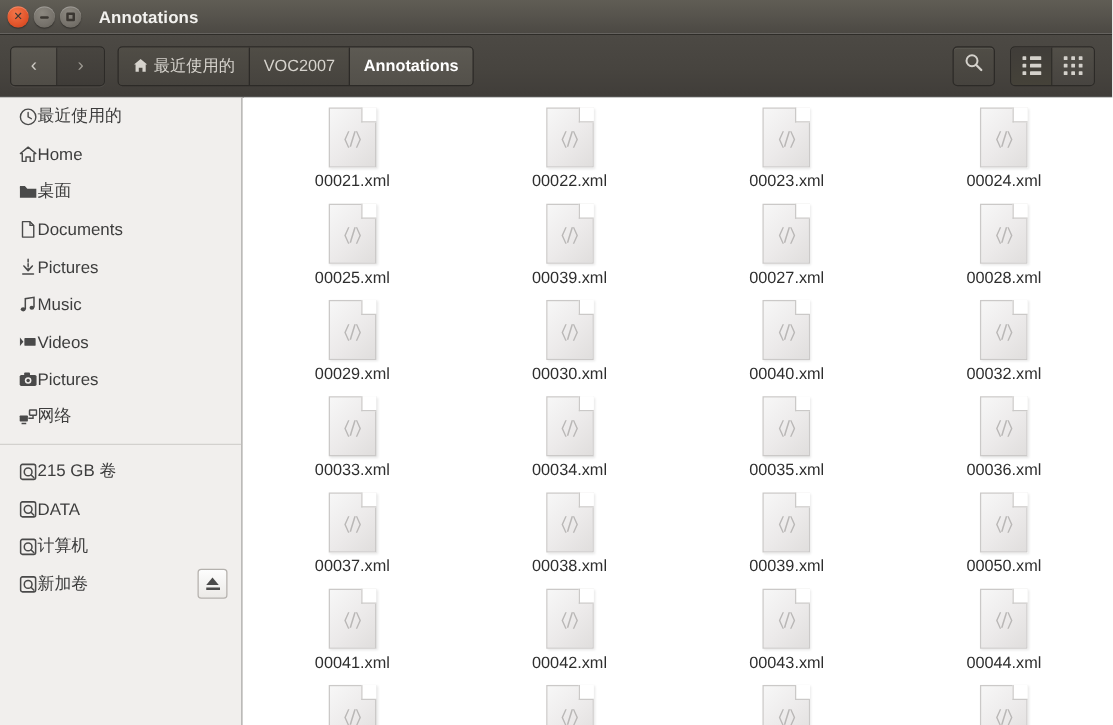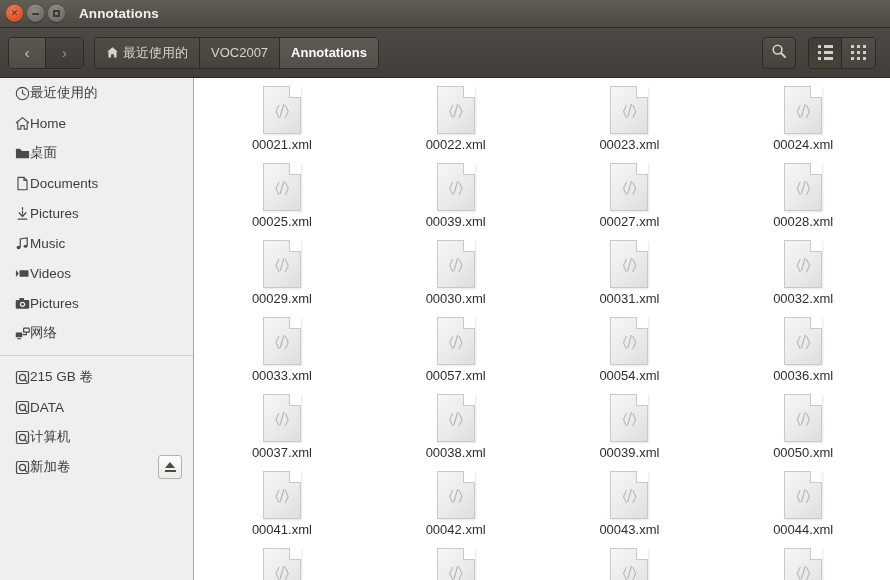--- a/index.html
+++ b/index.html
@@ -568,45 +568,45 @@
         <div class="fileitem">
           <div class="file-icon">
             <span class="file-glyph">〈/〉</span>
           </div>
           <div class="file-label">00030.xml</div>
         </div>
         <div class="fileitem">
           <div class="file-icon">
             <span class="file-glyph">〈/〉</span>
           </div>
-          <div class="file-label">00031.xml</div>
+          <div class="file-label">00040.xml</div>
         </div>
         <div class="fileitem">
           <div class="file-icon">
             <span class="file-glyph">〈/〉</span>
           </div>
           <div class="file-label">00032.xml</div>
         </div>
         <div class="fileitem">
           <div class="file-icon">
             <span class="file-glyph">〈/〉</span>
           </div>
           <div class="file-label">00033.xml</div>
         </div>
         <div class="fileitem">
           <div class="file-icon">
             <span class="file-glyph">〈/〉</span>
           </div>
-          <div class="file-label">00057.xml</div>
-        </div>
-        <div class="fileitem">
-          <div class="file-icon">
-            <span class="file-glyph">〈/〉</span>
-          </div>
-          <div class="file-label">00054.xml</div>
+          <div class="file-label">00034.xml</div>
+        </div>
+        <div class="fileitem">
+          <div class="file-icon">
+            <span class="file-glyph">〈/〉</span>
+          </div>
+          <div class="file-label">00035.xml</div>
         </div>
         <div class="fileitem">
           <div class="file-icon">
             <span class="file-glyph">〈/〉</span>
           </div>
           <div class="file-label">00036.xml</div>
         </div>
         <div class="fileitem">
           <div class="file-icon">
             <span class="file-glyph">〈/〉</span>

